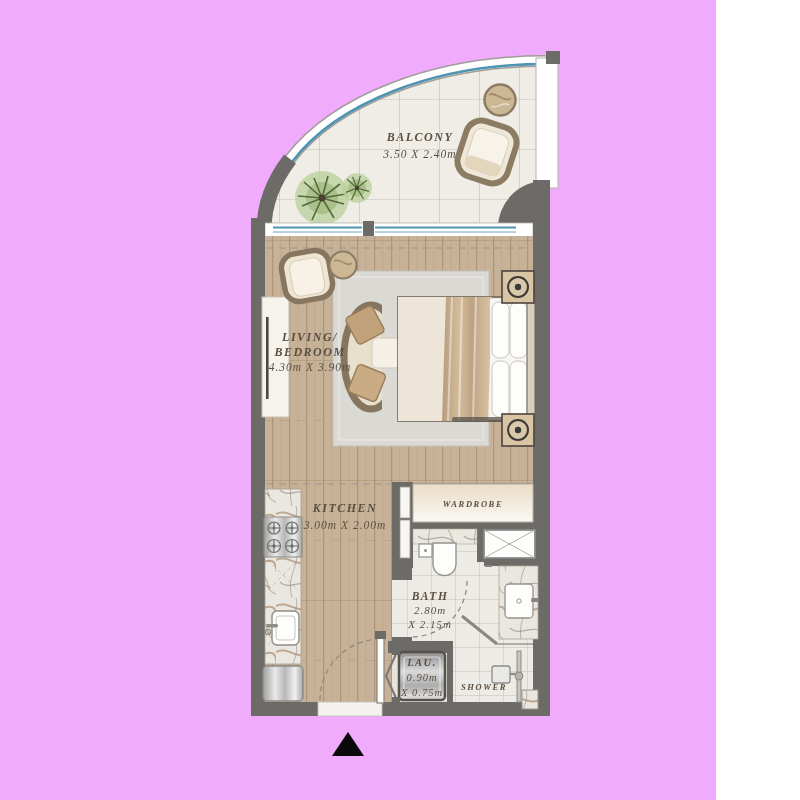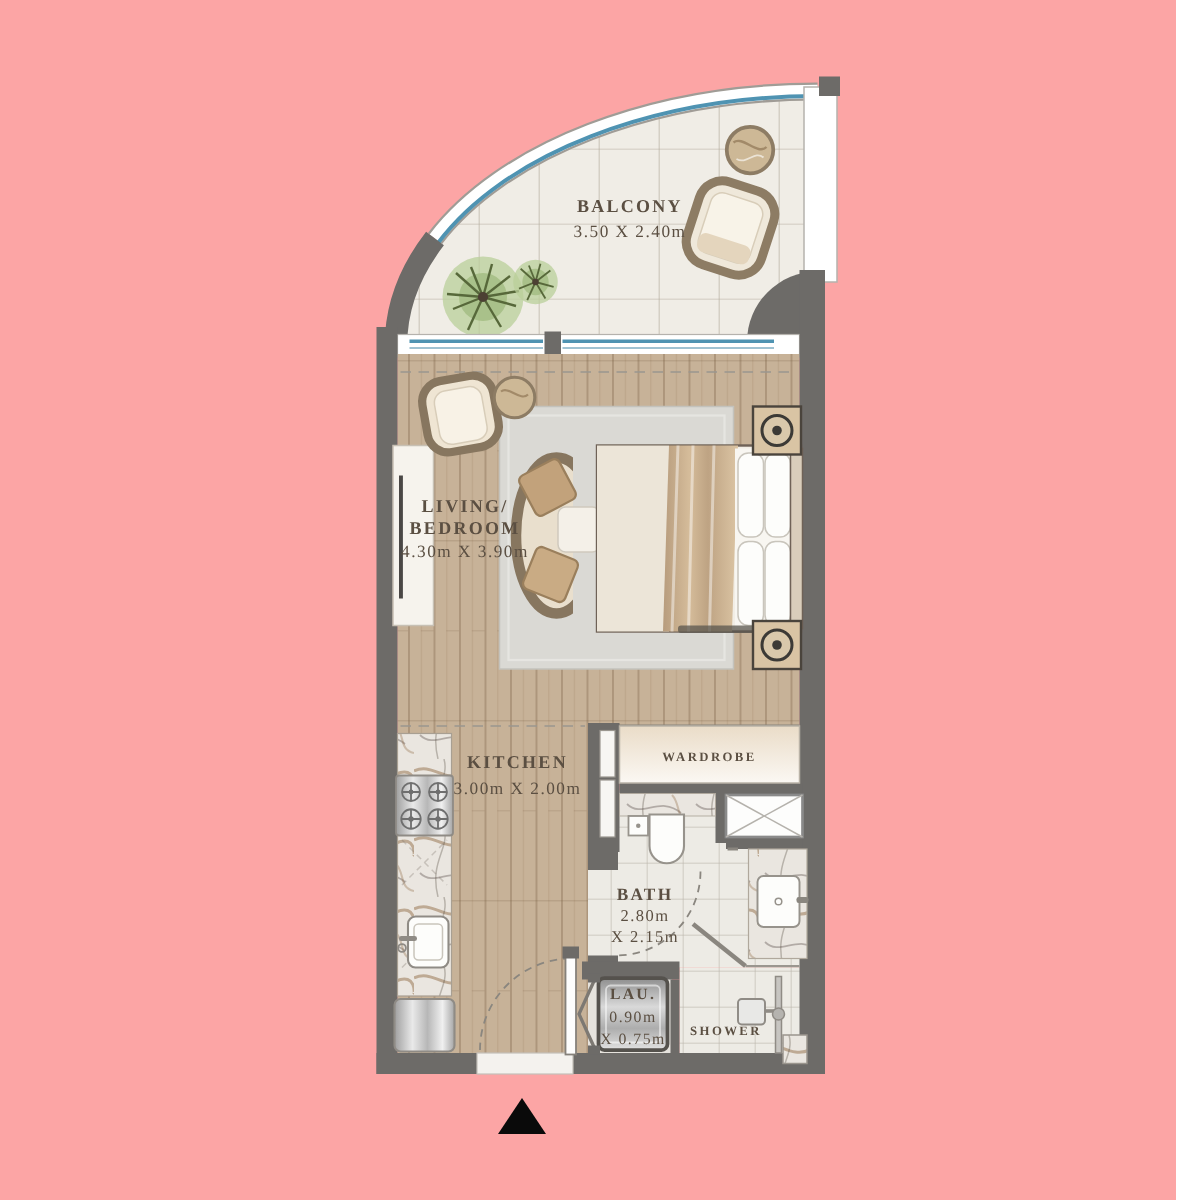--- a/index.html
+++ b/index.html
@@ -1,17 +1,17 @@
 <!DOCTYPE html>
 <html><head>
 <meta charset="utf-8">
 <style>
   html,body{margin:0;padding:0;background:#ffffff;}
-  .stage{position:relative;width:784px;height:800px;background:#fca5a5;overflow:hidden;
-         font-family:"Liberation Serif","DejaVu Serif",serif;}
+  .stage{position:relative;width:716px;height:800px;background:#f0abfc;overflow:hidden;
+         font-family:"Liberation Serif","DejaVu Serif",serif;font-style:italic;}
   svg text{font-family:"Liberation Serif","DejaVu Serif",serif;fill:#5b4f42;}
   .room-label{font-weight:bold;letter-spacing:1.5px;}
   .dim-label{letter-spacing:1px;}
   .small-label{font-weight:bold;letter-spacing:1.6px;}
 </style>
 </head>
 <body>
 
 <div class="stage">
 <svg width="800" height="800" viewBox="0 0 800 800">

